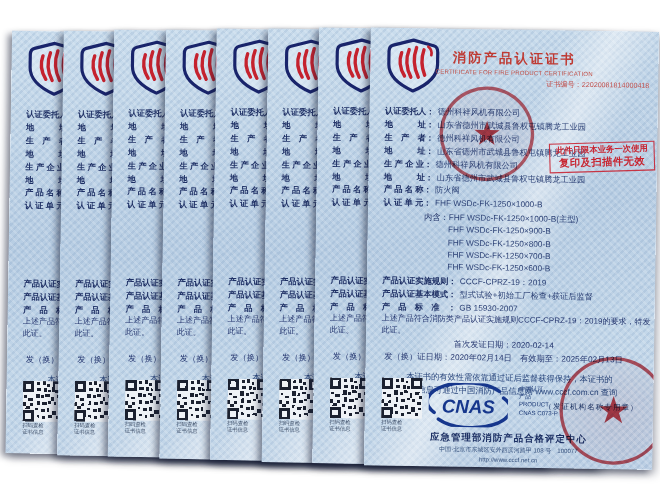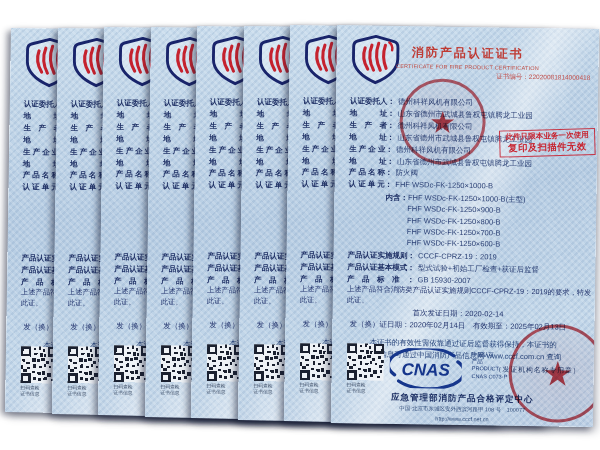--- a/index.html
+++ b/index.html
@@ -24,21 +24,21 @@
          letter-spacing:2px;color:#bf3a33;}
   .subtitle{left:0;right:0;top:37px;text-align:center;font-size:5.5px;letter-spacing:.2px;color:#c05048;}
   .certno{right:8px;top:45px;font-size:6.5px;color:#c0504d;}
 
   .txtblock div{position:static;}
   .fields{left:14px;top:70px;line-height:11.9px;font-size:7.5px;color:#2a3f74;}
   .fields .lbl,.rules .lbl{white-space:pre;font-weight:bold;color:#1f3065;}
   .fields .val,.rules .val{margin-left:3px;}
   .lbl,.val{position:static;}
   .contains{left:51px;top:166px;line-height:11.3px;font-size:7.5px;color:#2a3f74;}
-  .contains .lbl{white-space:pre;font-weight:bold;color:#1f3065;position:static;text-align:right;}
+  .contains .lbl{white-space:pre;font-weight:normal;color:#1f3065;position:static;text-align:right;}
   .contains .c-rest{padding-left:22px;}
   .rules{left:14px;top:224px;line-height:11.9px;font-size:7.5px;color:#2a3f74;}
   .statement{left:14px;top:259px;width:248px;line-height:10.8px;font-size:7.3px;color:#24356e;}
   .first-issue{left:80px;top:282px;font-size:7.5px;color:#24356e;}
   .issue-line{left:17px;top:294px;font-size:7.5px;color:#24356e;}
   .validity{left:0;right:0;top:311px;text-align:center;line-height:11.8px;font-size:7.5px;color:#26437a;}
 
   .onetime{right:2px;top:101px;width:94px;border:1.5px solid rgba(200,25,40,.85);
            text-align:center;color:#c8232f;transform:rotate(-2.5deg);padding:1px 0;
            background:rgba(255,255,255,.05);z-index:7;}

